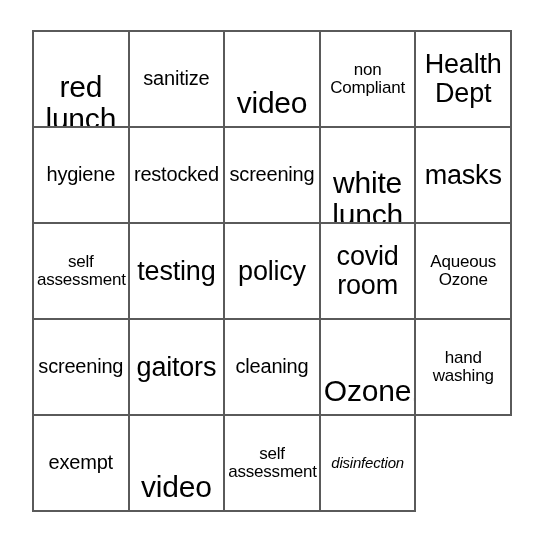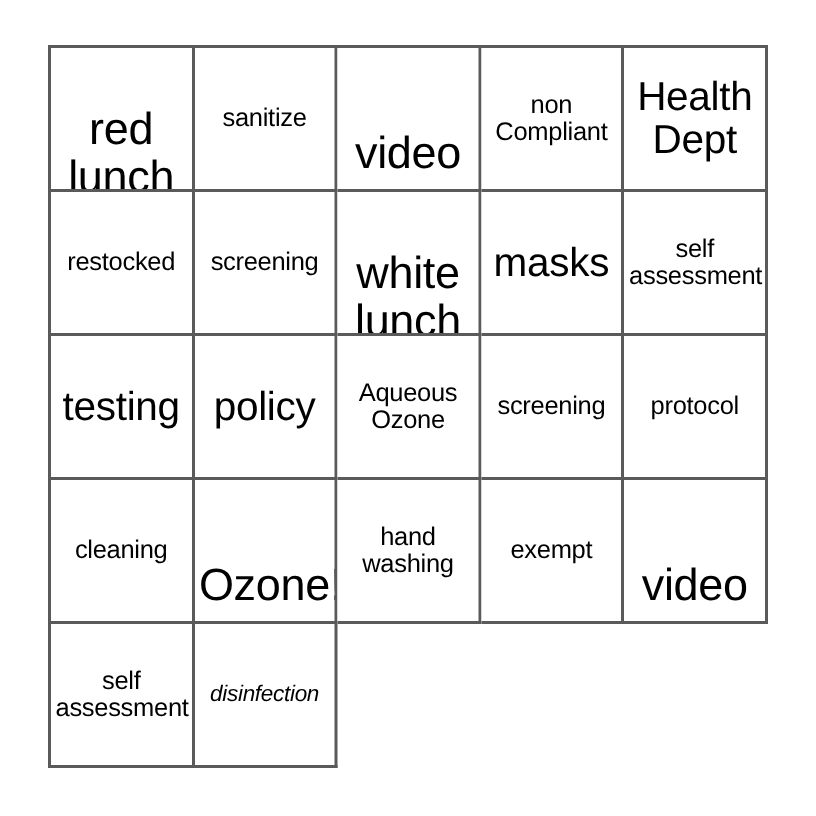--- a/index.html
+++ b/index.html
@@ -47,21 +47,21 @@
     display: block;
     width: 100%;
     line-height: 1.06;
     letter-spacing: -0.2px;
     white-space: pre-line;
   }
 
   
   .size-xl .cell-text { font-size: 30px; margin-top: 48px; }
   .size-lg .cell-text { font-size: 27px; }
-  .size-md .cell-text { font-size: 17px; }
+  .size-md .cell-text { font-size: 20px; }
   .size-sm .cell-text { font-size: 17px; }
   .size-xs .cell-text { font-size: 17px; }
   .size-xxs .cell-text { font-size: 15px; font-style: italic; }
 </style>
 </head>
 <body>
 
 <div id="bingo-card">
     <div class="bingo-cell size-xl">
       <span class="cell-text">red
@@ -75,20 +75,23 @@
     </div>
     <div class="bingo-cell size-xs">
       <span class="cell-text">non
 Compliant</span>
     </div>
     <div class="bingo-cell size-lg">
       <span class="cell-text">Health
 Dept</span>
     </div>
     <div class="bingo-cell size-md">
+      <span class="cell-text">hygiene</span>
+    </div>
+    <div class="bingo-cell size-md">
       <span class="cell-text">restocked</span>
     </div>
     <div class="bingo-cell size-md">
       <span class="cell-text">screening</span>
     </div>
     <div class="bingo-cell size-xl">
       <span class="cell-text">white
 lunch</span>
     </div>
     <div class="bingo-cell size-lg">
@@ -97,29 +100,33 @@
     <div class="bingo-cell size-xs">
       <span class="cell-text">self
 assessment</span>
     </div>
     <div class="bingo-cell size-lg">
       <span class="cell-text">testing</span>
     </div>
     <div class="bingo-cell size-lg">
       <span class="cell-text">policy</span>
     </div>
+    <div class="bingo-cell size-lg">
+      <span class="cell-text">covid
+room</span>
+    </div>
     <div class="bingo-cell size-sm">
       <span class="cell-text">Aqueous
 Ozone</span>
     </div>
     <div class="bingo-cell size-md">
       <span class="cell-text">screening</span>
     </div>
-    <div class="bingo-cell size-md">
-      <span class="cell-text">protocol</span>
+    <div class="bingo-cell size-lg">
+      <span class="cell-text">gaitors</span>
     </div>
     <div class="bingo-cell size-md">
       <span class="cell-text">cleaning</span>
     </div>
     <div class="bingo-cell size-xl">
       <span class="cell-text">Ozone!</span>
     </div>
     <div class="bingo-cell size-sm">
       <span class="cell-text">hand
 washing</span>

